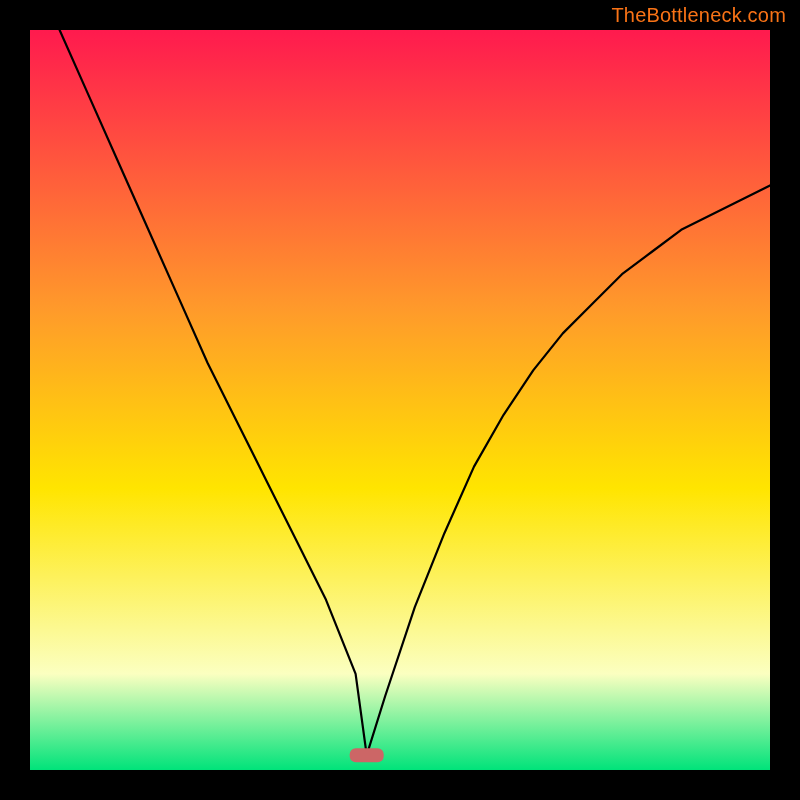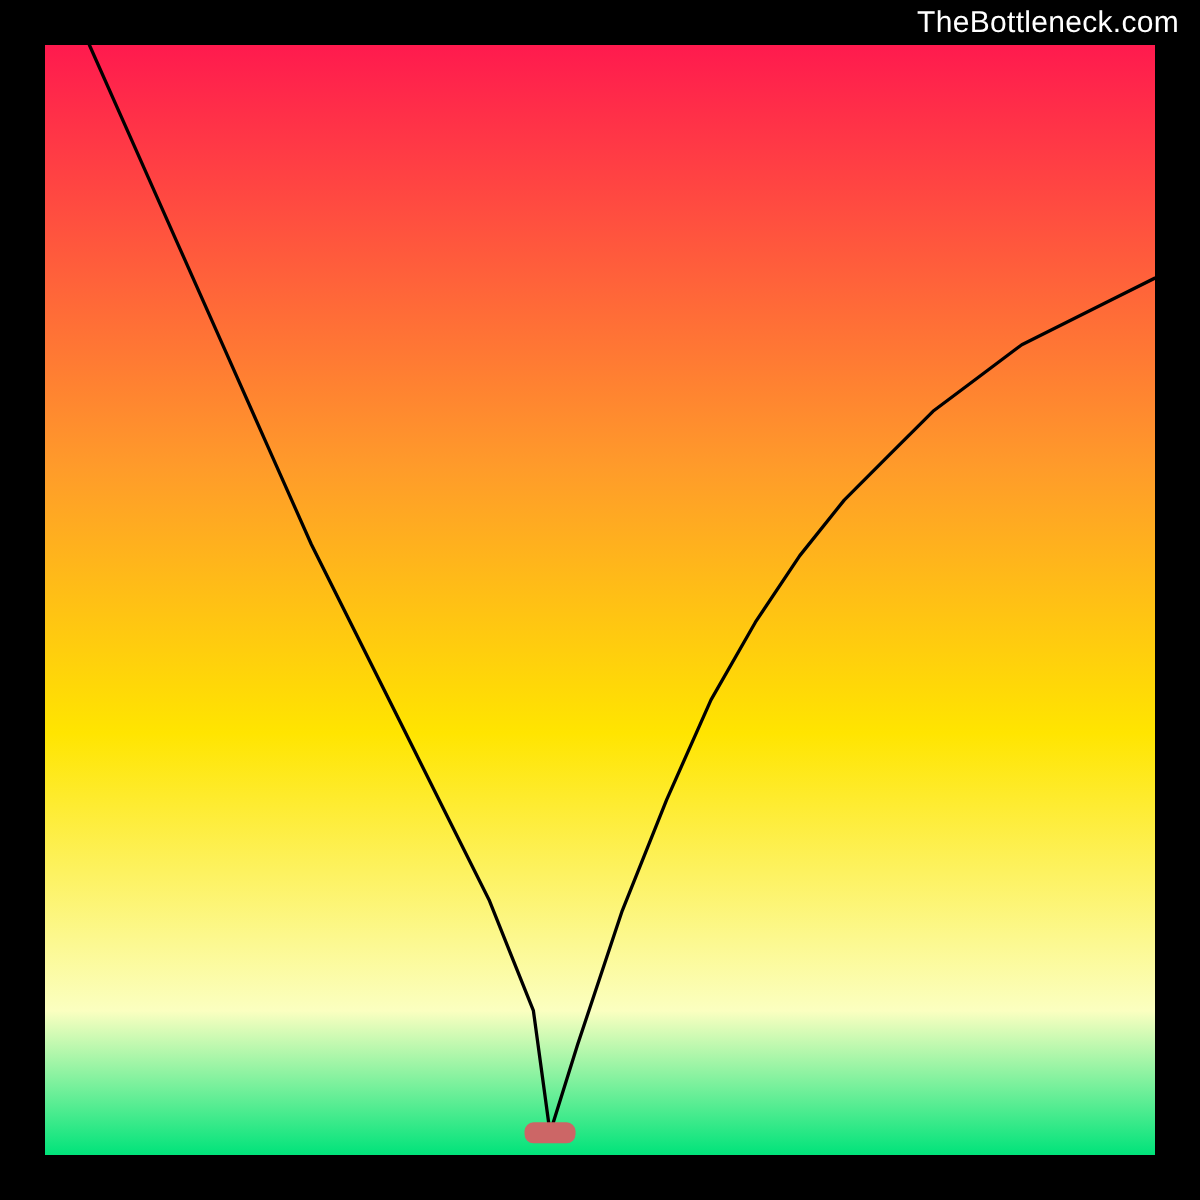--- a/index.html
+++ b/index.html
@@ -14,21 +14,21 @@
   .frame {
     position: absolute;
     top: 0; left: 0;
     width: 800px; height: 800px;
     background: #000;
   }
   .watermark {
     position: absolute;
     top: 4px;
     right: 14px;
-    color: #ffffff;
+    color: #f97316;
     font-size: 20px;
     letter-spacing: 0.2px;
     font-weight: 400;
     z-index: 50;
   }
   .plot-area {
     position: absolute;
     top: 30px;
     left: 30px;
     width: 740px;

